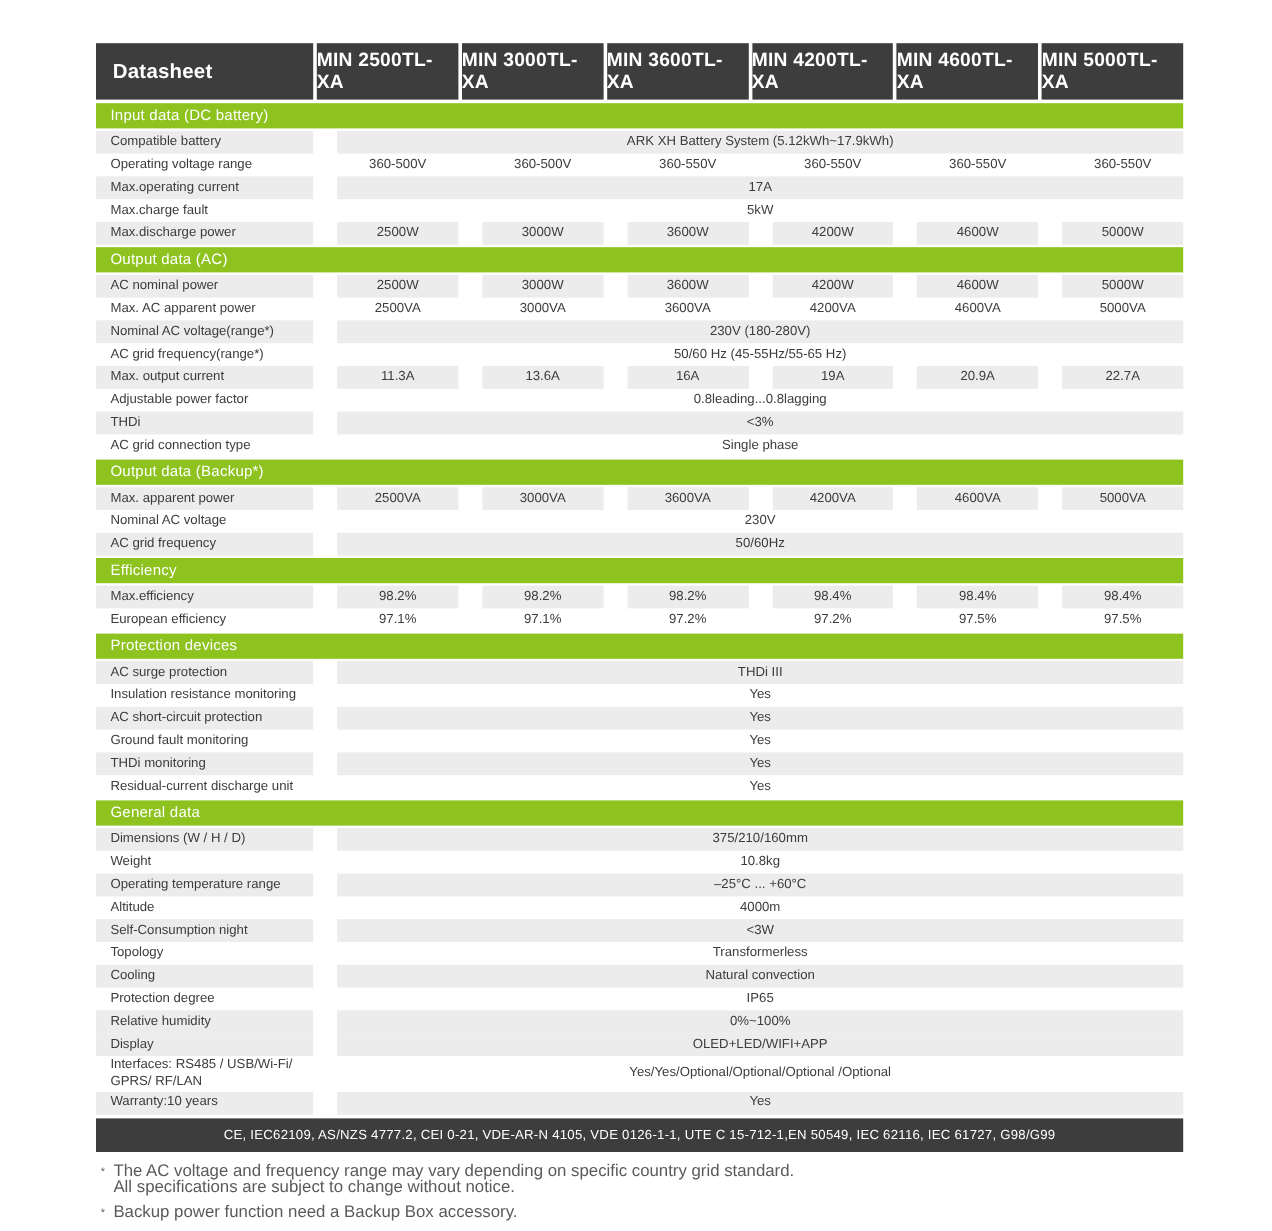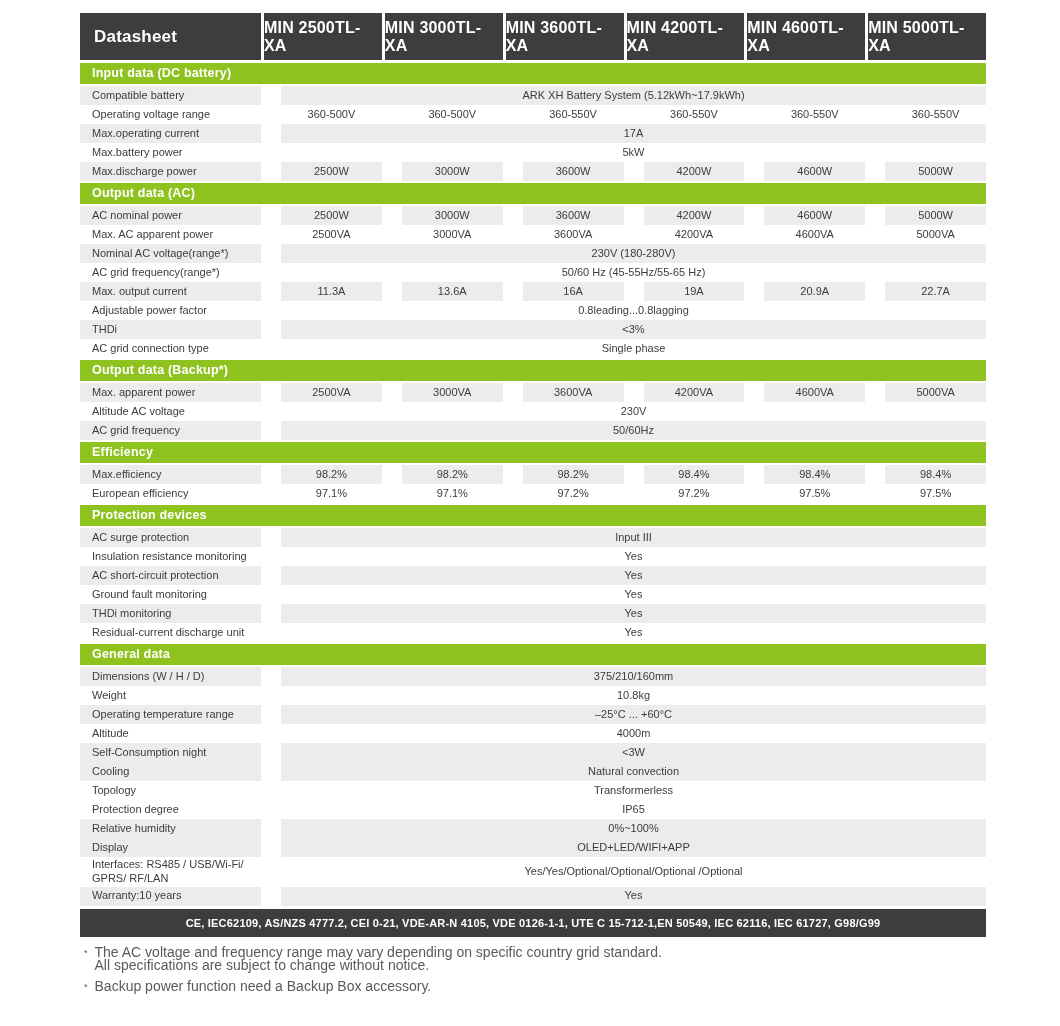--- a/index.html
+++ b/index.html
@@ -1,40 +1,40 @@
 <!DOCTYPE html>
 <html style="--green: #8dc21f; --dark: #3d3d3d; --stripe: #ececec;"><head>
 <meta charset="utf-8">
 <style>
   html,body{margin:0;padding:0;background:#ffffff;}
   body{font-family:"Liberation Sans",sans-serif;}
   .page{position:relative;width:1060px;height:1026px;background:#ffffff;overflow:hidden;}
-  .sheet{position:absolute;left:80px;top:13px;width:906px;}
+  .sheet{position:absolute;left:80px;top:36px;width:906px;}
 
   
   .header-row{display:grid;grid-template-columns:181px repeat(6,1fr);gap:3px;height:47px;margin-bottom:3px;}
   .hcell{background:var(--dark,#3d3d3d);color:#fff;display:flex;align-items:center;justify-content:center;
          font-weight:bold;font-size:16px;letter-spacing:.2px;}
   .title-cell{justify-content:flex-start;padding-left:14px;font-size:17px;box-sizing:border-box;font-weight:bold;}
 
   
-  .band{background:var(--green,#8dc21f);color:#fff;font-weight:bold;font-size:12.5px;height:21px;
+  .band{background:var(--green,#8dc21f);color:#fff;font-weight:normal;font-size:12.5px;height:21px;
         line-height:21px;padding-left:12px;margin:2px 0;letter-spacing:.2px;}
 
   
   .row{display:grid;grid-template-columns:181px repeat(6,1fr);column-gap:20px;}
   .row.stripe .cell{background:var(--stripe,#ececec);}
   .cell{font-size:11px;color:#3c3c3c;display:flex;align-items:center;justify-content:center;
         min-height:19px;padding:1px 3px;box-sizing:border-box;text-align:center;line-height:1.25;}
   .cell.label{justify-content:flex-start;text-align:left;padding-left:12px;padding-right:6px;}
   .span6{grid-column:span 6;}
 
   
   .cert{margin-top:3px;background:var(--dark,#3d3d3d);color:#fff;font-size:11px;height:28px;
-        display:flex;align-items:center;justify-content:center;letter-spacing:.2px;font-weight:bold;}
+        display:flex;align-items:center;justify-content:center;letter-spacing:.2px;}
 
   
   .footnotes{margin-top:9px;padding-left:4px;}
   .fn-group{display:flex;gap:7px;margin-bottom:8px;color:#5a5a5a;}
   .fn-marker{font-size:9px;line-height:14px;color:#5a5a5a;}
   .fn-line{font-size:14px;line-height:13px;color:#5a5a5a;}
 </style>
 </head>
 <body>
 
@@ -66,21 +66,21 @@
           <div class="cell val">360-550V</div>
           <div class="cell val">360-550V</div>
           <div class="cell val">360-550V</div>
           <div class="cell val">360-550V</div>
         </div>
         <div class="row stripe">
           <div class="cell label">Max.operating current</div>
           <div class="cell val span6">17A</div>
         </div>
         <div class="row">
-          <div class="cell label">Max.battery power</div>
+          <div class="cell label">Max.charge fault</div>
           <div class="cell val span6">5kW</div>
         </div>
         <div class="row stripe">
           <div class="cell label">Max.discharge power</div>
           <div class="cell val">2500W</div>
           <div class="cell val">3000W</div>
           <div class="cell val">3600W</div>
           <div class="cell val">4200W</div>
           <div class="cell val">4600W</div>
           <div class="cell val">5000W</div>
@@ -137,21 +137,21 @@
         <div class="row stripe">
           <div class="cell label">Max. apparent power</div>
           <div class="cell val">2500VA</div>
           <div class="cell val">3000VA</div>
           <div class="cell val">3600VA</div>
           <div class="cell val">4200VA</div>
           <div class="cell val">4600VA</div>
           <div class="cell val">5000VA</div>
         </div>
         <div class="row">
-          <div class="cell label">Altitude AC voltage</div>
+          <div class="cell label">Nominal AC voltage</div>
           <div class="cell val span6">230V</div>
         </div>
         <div class="row stripe">
           <div class="cell label">AC grid frequency</div>
           <div class="cell val span6">50/60Hz</div>
         </div>
         <div class="band">Efficiency</div>
         <div class="row stripe">
           <div class="cell label">Max.efficiency</div>
           <div class="cell val">98.2%</div>
@@ -166,21 +166,21 @@
           <div class="cell val">97.1%</div>
           <div class="cell val">97.1%</div>
           <div class="cell val">97.2%</div>
           <div class="cell val">97.2%</div>
           <div class="cell val">97.5%</div>
           <div class="cell val">97.5%</div>
         </div>
         <div class="band">Protection devices</div>
         <div class="row stripe">
           <div class="cell label">AC surge protection</div>
-          <div class="cell val span6">Input III</div>
+          <div class="cell val span6">THDi III</div>
         </div>
         <div class="row">
           <div class="cell label">Insulation resistance monitoring</div>
           <div class="cell val span6">Yes</div>
         </div>
         <div class="row stripe">
           <div class="cell label">AC short-circuit protection</div>
           <div class="cell val span6">Yes</div>
         </div>
         <div class="row">
@@ -209,27 +209,27 @@
           <div class="cell val span6">–25°C ... +60°C</div>
         </div>
         <div class="row">
           <div class="cell label">Altitude</div>
           <div class="cell val span6">4000m</div>
         </div>
         <div class="row stripe">
           <div class="cell label">Self-Consumption night</div>
           <div class="cell val span6">&lt;3W</div>
         </div>
+        <div class="row">
+          <div class="cell label">Topology</div>
+          <div class="cell val span6">Transformerless</div>
+        </div>
         <div class="row stripe">
           <div class="cell label">Cooling</div>
           <div class="cell val span6">Natural convection</div>
-        </div>
-        <div class="row">
-          <div class="cell label">Topology</div>
-          <div class="cell val span6">Transformerless</div>
         </div>
         <div class="row">
           <div class="cell label">Protection degree</div>
           <div class="cell val span6">IP65</div>
         </div>
         <div class="row stripe">
           <div class="cell label">Relative humidity</div>
           <div class="cell val span6">0%~100%</div>
         </div>
         <div class="row stripe">

